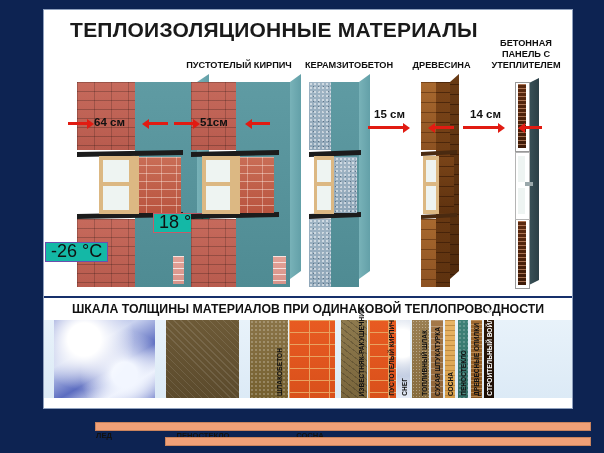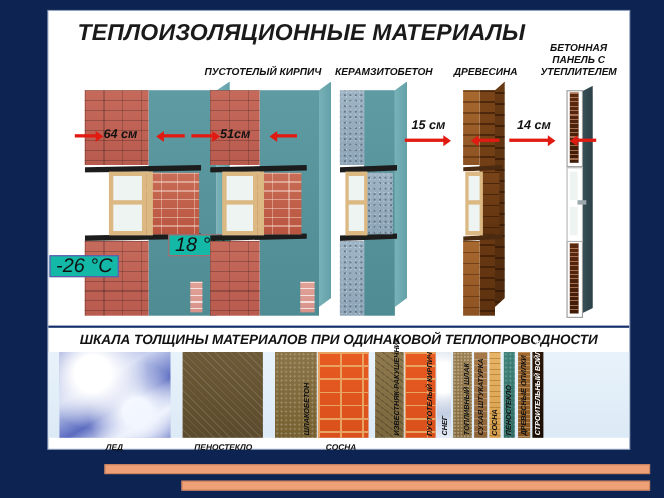--- a/index.html
+++ b/index.html
@@ -1,21 +1,21 @@
 <!DOCTYPE html>
 <html><head>
 <meta charset="utf-8">
 <style>
   html,body{margin:0;padding:0;}
   body{
     width:604px;height:453px;overflow:hidden;
     background:#0d2352;
     font-family:"Liberation Sans","DejaVu Sans",sans-serif;
   }
-  #stage{position:relative;width:604px;height:453px;font-style:italic;}
+  #stage{position:relative;width:604px;height:453px;}
 
   
   .poster{
     position:absolute;left:44px;top:10px;width:528px;height:398px;
     background:#ffffff;
     box-shadow:0 0 0 1px #8fa0bd;
   }
 
   
   .main-title{
@@ -121,21 +121,21 @@
   .swatch{position:absolute;top:0;bottom:0;}
   .vlabel{
     position:absolute;
     writing-mode:vertical-rl;transform:rotate(180deg);
     font-size:6.6px;font-weight:bold;color:#111;
     white-space:nowrap;line-height:8px;
     bottom:2px;
   }
   .hlabel{
     position:absolute;text-align:center;
-    font-size:7.6px;font-weight:bold;color:#111;white-space:nowrap;
+    font-size:7.6px;font-weight:bold;color:#111;white-space:nowrap;margin-top:29px;
   }
 
   
   .t-ice{background:
       radial-gradient(circle at 30% 25%, #ffffff 0 18%, rgba(255,255,255,0) 55%),
       radial-gradient(circle at 70% 70%, #f2f6ff 0 14%, rgba(255,255,255,0) 50%),
       linear-gradient(150deg,#7d8cd0,#c9d2ef 35%,#5b6cc0 60%,#e9edfa 80%,#6d7cc8);}
   .t-ferro{background:
       repeating-linear-gradient(45deg, rgba(255,255,255,.10) 0 1px, rgba(0,0,0,0) 1px 5px),
       linear-gradient(180deg,#6d5a37,#5b4a2c);}
@@ -210,21 +210,21 @@
 
       <div class="pinkblock" style="position:absolute;left:129px;top:246px;width:11px;height:28px;"></div>
     </div>
 
     <div class="dim" style="left:20px;top:107px;width:105px;">
       <div class="arrow r" style="left:4px;width:20px;"></div>
       <div class="txt" style="left:30px;text-align:right;">64 см</div>
       <div class="arrow l" style="left:84px;width:20px;"></div>
     </div>
 
-    <div class="temp cold" style="left:1px;top:222px;">-26 °C</div>
+    <div class="temp cold" style="left:1px;top:232px;">-26 °C</div>
     <div class="temp warm" style="left:109px;top:203px;">18 °C</div>
 
     <div class="wall">
       <div class="outer-face teal-face" style="left:192px;top:72px;width:54px;height:205px;"></div>
       <div class="outer-face teal-edge" style="left:246px;top:64px;width:11px;height:205px;
            clip-path:polygon(0 8px,100% 0,100% 197px,0 100%);"></div>
       <div class="outer-face brick-red" style="left:147px;top:72px;width:45px;height:68px;"></div>
       <div class="outer-face brick-red" style="left:147px;top:209px;width:45px;height:68px;"></div>
       <div class="slab" style="position:absolute;left:147px;top:140px;width:88px;height:7px;
            clip-path:polygon(0 2px,100% 0,100% 5px,0 100%);"></div>

